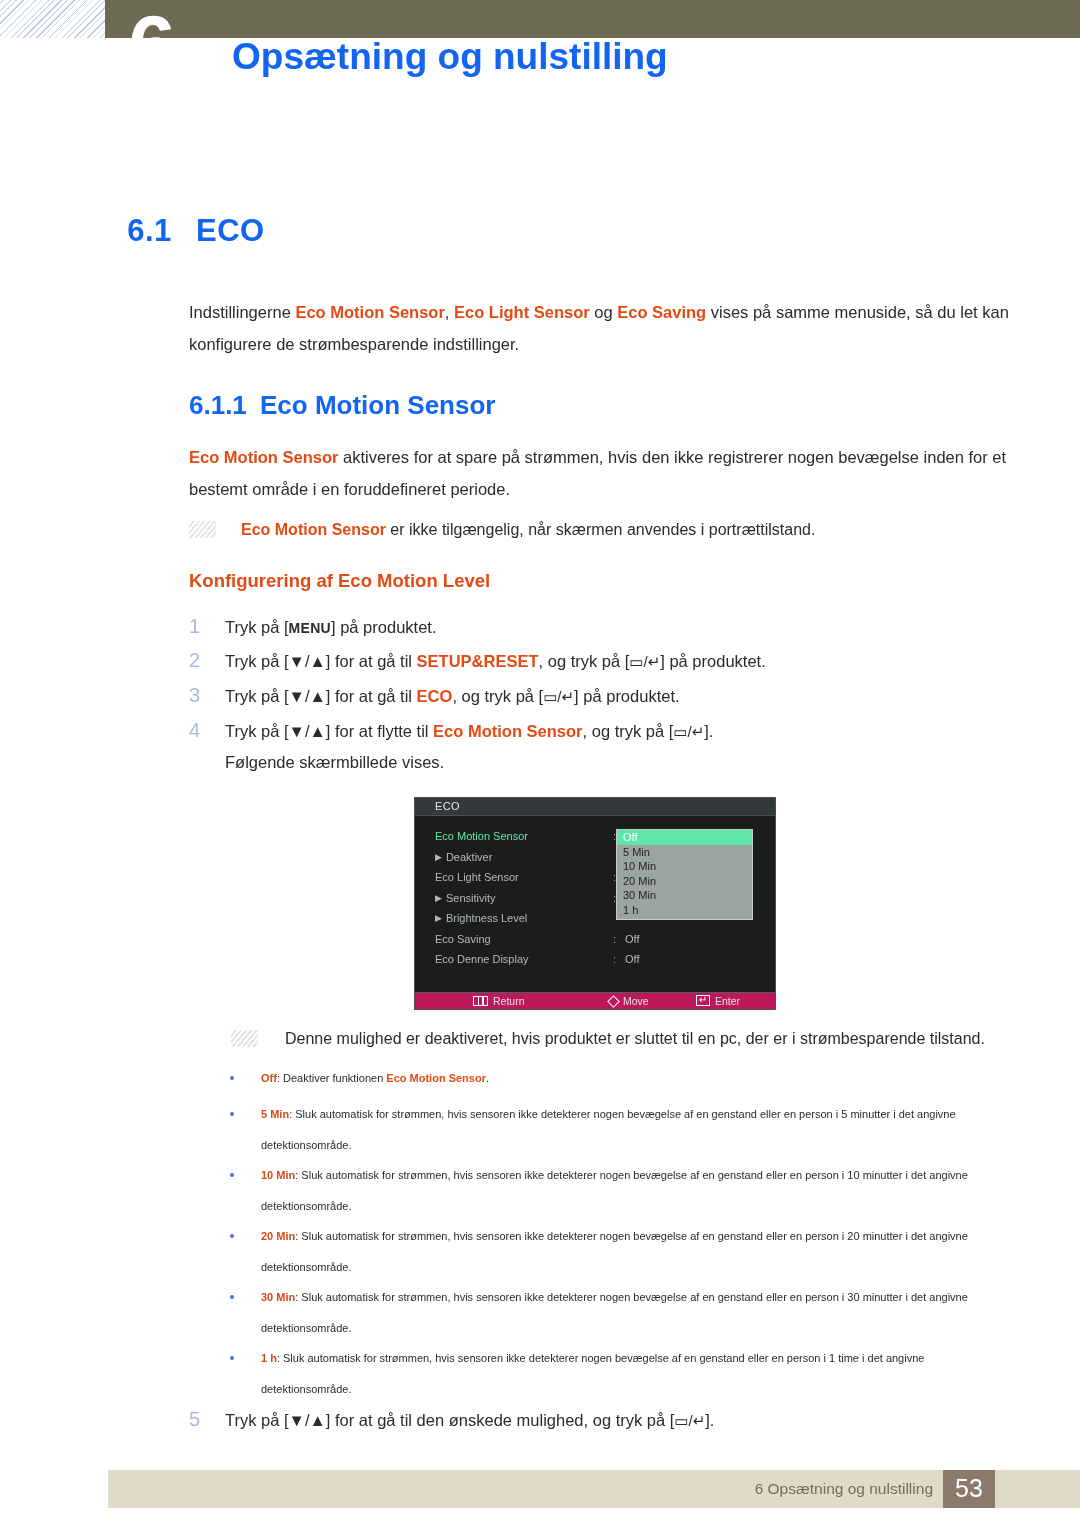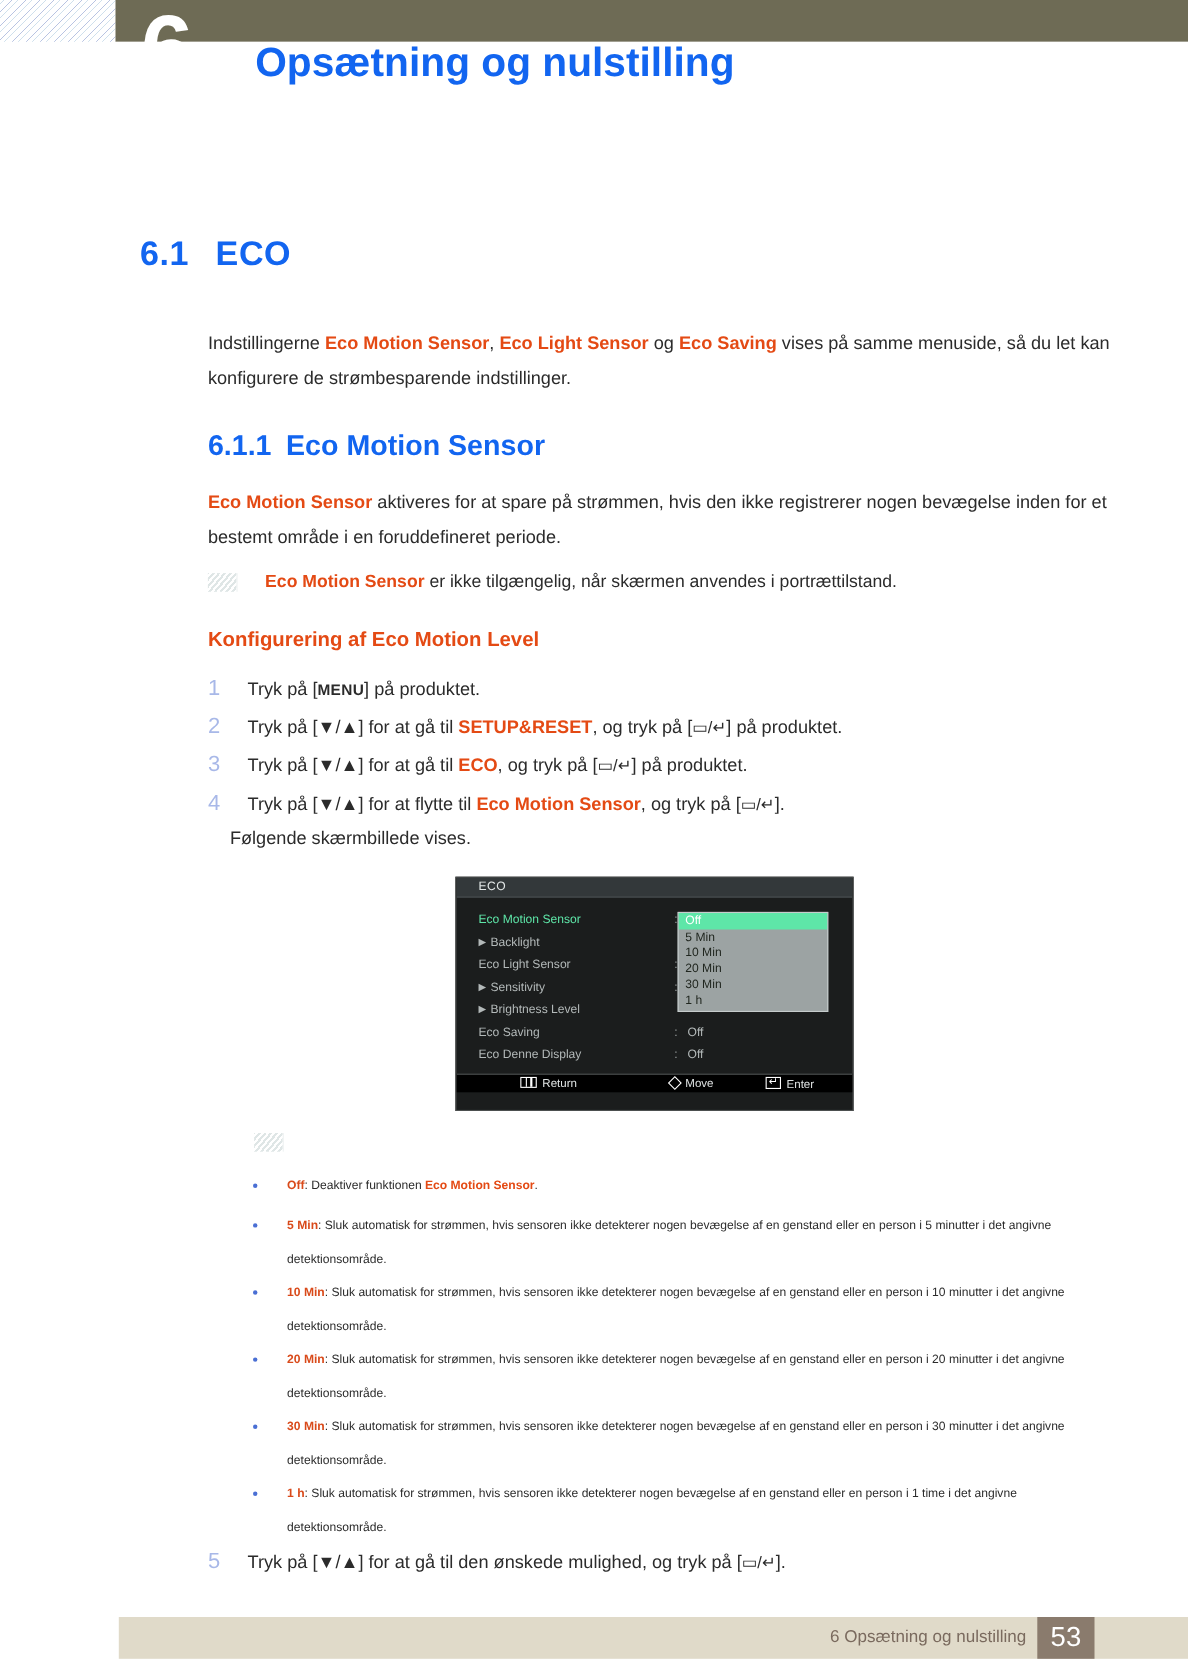--- a/index.html
+++ b/index.html
@@ -153,21 +153,21 @@
     color: #a8b8e8;
     font-weight: 400;
     text-align: left;
   }
   .step-text {
     display: block;
     margin-left: 36px;
   }
   .step-sub {
     display: block;
-    margin-left: 20px;
+    margin-left: 36px;
   }
   .key {
     font-size: 14px;
     font-weight: 700;
     letter-spacing: 0.3px;
   }
   .gl { font-size: 15px; }
 
   
   .bullet {
@@ -281,24 +281,24 @@
     color: #20261f;
   }
   .osd-opt.hi {
     background: #5ee6a8;
     color: #ffffff;
   }
 
   .osd-footer {
     position: absolute;
     left: 0;
-    bottom: 16px;
+    bottom: 0;
     width: 100%;
     height: 17px;
-    background: #000000;
+    background: #be185d;
     border-top: 1px solid #565b5b;
     box-sizing: border-box;
     color: #e0e4e4;
     font-size: 10.5px;
   }
   .osd-fitem {
     position: absolute;
     top: 2px;
     white-space: nowrap;
   }
@@ -435,21 +435,21 @@
   <div class="osd-titlebar"></div>
   <div class="osd-title">ECO</div>
 
   <div class="osd-rows">
     <div class="osd-row sel">
       <span class="lbl">Eco Motion Sensor</span>
       <span class="colon">:</span>
       <span class="val"></span>
     </div>
     <div class="osd-row">
-      <span class="arrow"><span class="tri">▶</span><span>Backlight</span></span>
+      <span class="arrow"><span class="tri">▶</span><span>Deaktiver</span></span>
       <span class="colon"></span>
     </div>
     <div class="osd-row">
       <span class="lbl">Eco Light Sensor</span>
       <span class="colon">:</span>
     </div>
     <div class="osd-row">
       <span class="arrow"><span class="tri">▶</span><span>Sensitivity</span></span>
       <span class="colon">:</span>
     </div>
@@ -486,20 +486,21 @@
       <span class="ficon ic-move"></span><span>Move</span>
     </span>
     <span class="osd-fitem" style="left:281px;">
       <span class="ficon ic-enter"><span>↵</span></span><span>Enter</span>
     </span>
   </div>
 </div>
 
 <div class="note" style="top:1026px;">
   <span class="note-icon" style="left:42px;"></span>
+  <span class="note-text" style="margin-left:96px;">Denne mulighed er deaktiveret, hvis produktet er sluttet til en pc, der er i strømbesparende tilstand.</span>
 </div>
 
 <div class="bullet" style="top:1063px;">
   <span class="bullet-dot"></span>
   <span class="bullet-text"><span class="hlr">Off</span><span>: Deaktiver funktionen </span><span class="hl">Eco Motion Sensor</span><span>.</span></span>
 </div>
 
 <div class="bullet" style="top:1099px;">
   <span class="bullet-dot"></span>
   <span class="bullet-text"><span class="hlr">5 Min</span><span>: Sluk automatisk for strømmen, hvis sensoren ikke detekterer nogen bevægelse af en genstand eller en person i 5 minutter i det angivne detektionsområde.</span></span>

